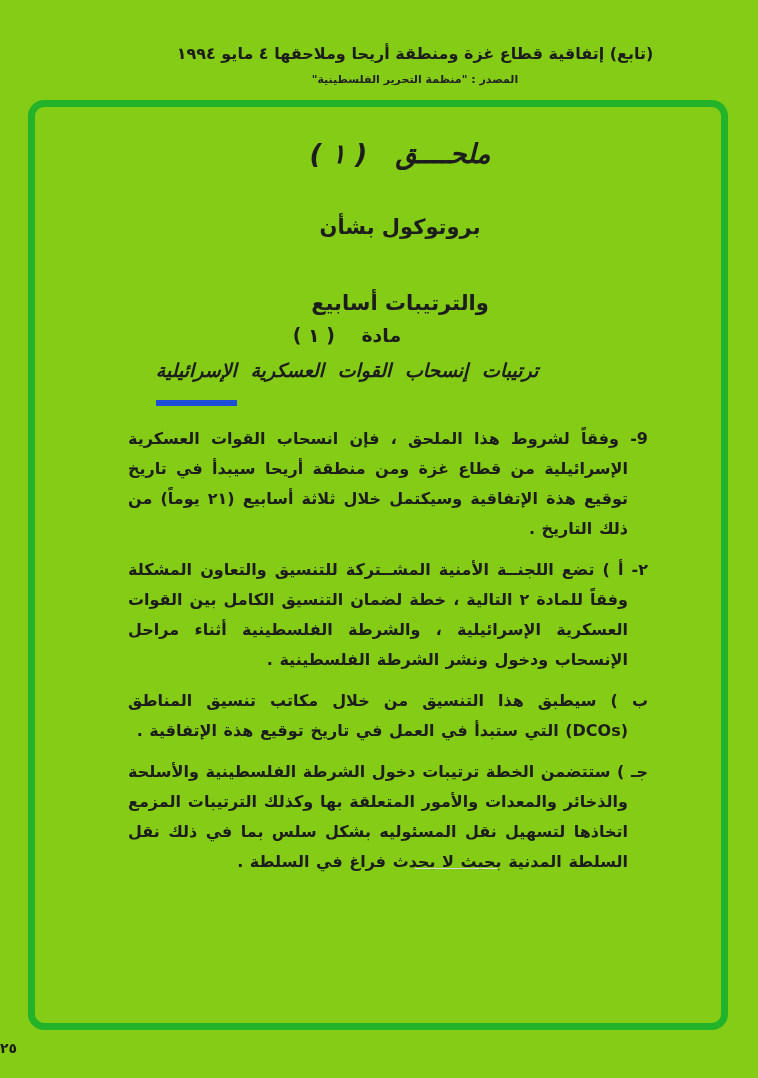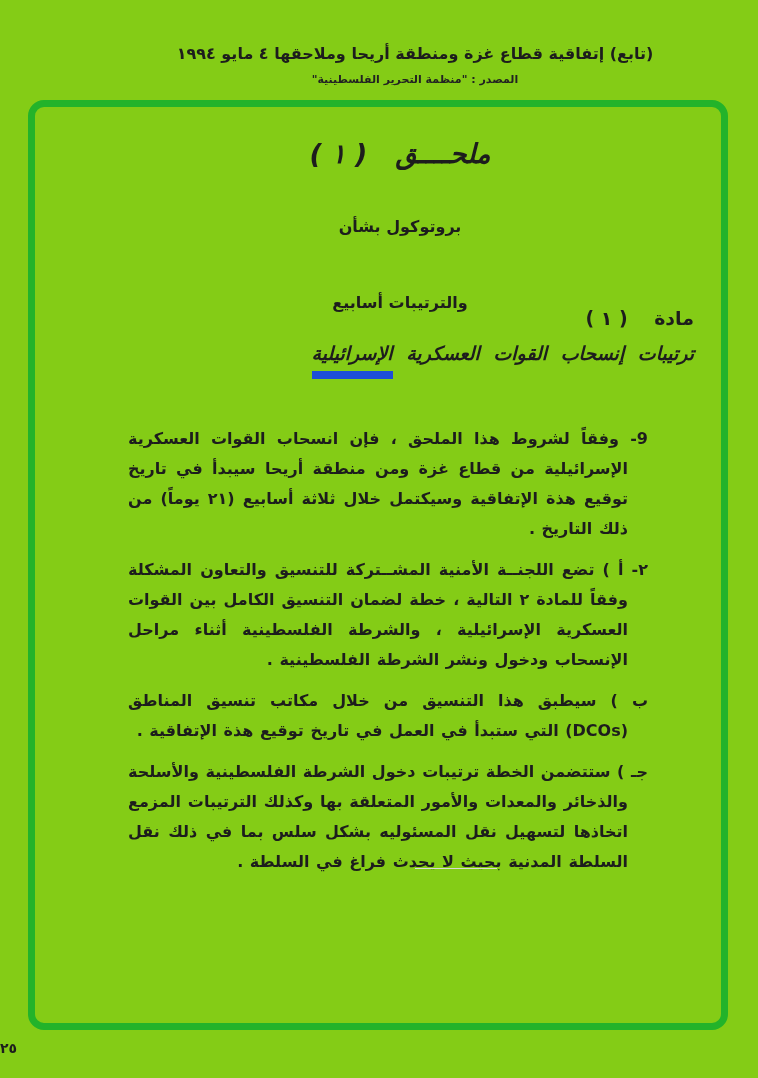--- a/index.html
+++ b/index.html
@@ -31,34 +31,34 @@
   .annex{
     position:absolute;top:138px;left:42px;width:716px;
     text-align:center;
   }
   .annex-title{
     font-size:27px;font-weight:bold;font-style:italic;
     margin-bottom:6px;
     text-align:center;
   }
   .annex-line{
-    font-size:16px;font-weight:bold;line-height:36px;margin-top:40px;
+    font-size:21px;font-weight:bold;line-height:36px;margin-top:40px;
   }
   
   .article{
-    position:absolute;top:307px;left:0;width:694px;
-    text-align:right;
+    position:absolute;top:324px;left:0;width:694px;
+    text-align:center;
   }
   .article-heading{font-size:19px;font-weight:bold;}
   .article-subtitle{
     margin-top:13px;
     font-size:19px;font-weight:bold;font-style:italic;
     word-spacing:7px;
   }
-  .article-subtitle .u{border-bottom:8px solid #1d4ed8;padding-bottom:7px;}
+  .article-subtitle .u{border-bottom:6px solid #1d4ed8;padding-bottom:19px;}
   
   .body-text{
     position:absolute;top:424px;right:110px;width:520px;
     direction:rtl;
   }
   .para{
     font-size:16px;font-weight:bold;line-height:30px;
     text-align:justify;
     padding-right:20px;text-indent:-20px;
     margin:0 0 11px 0;

